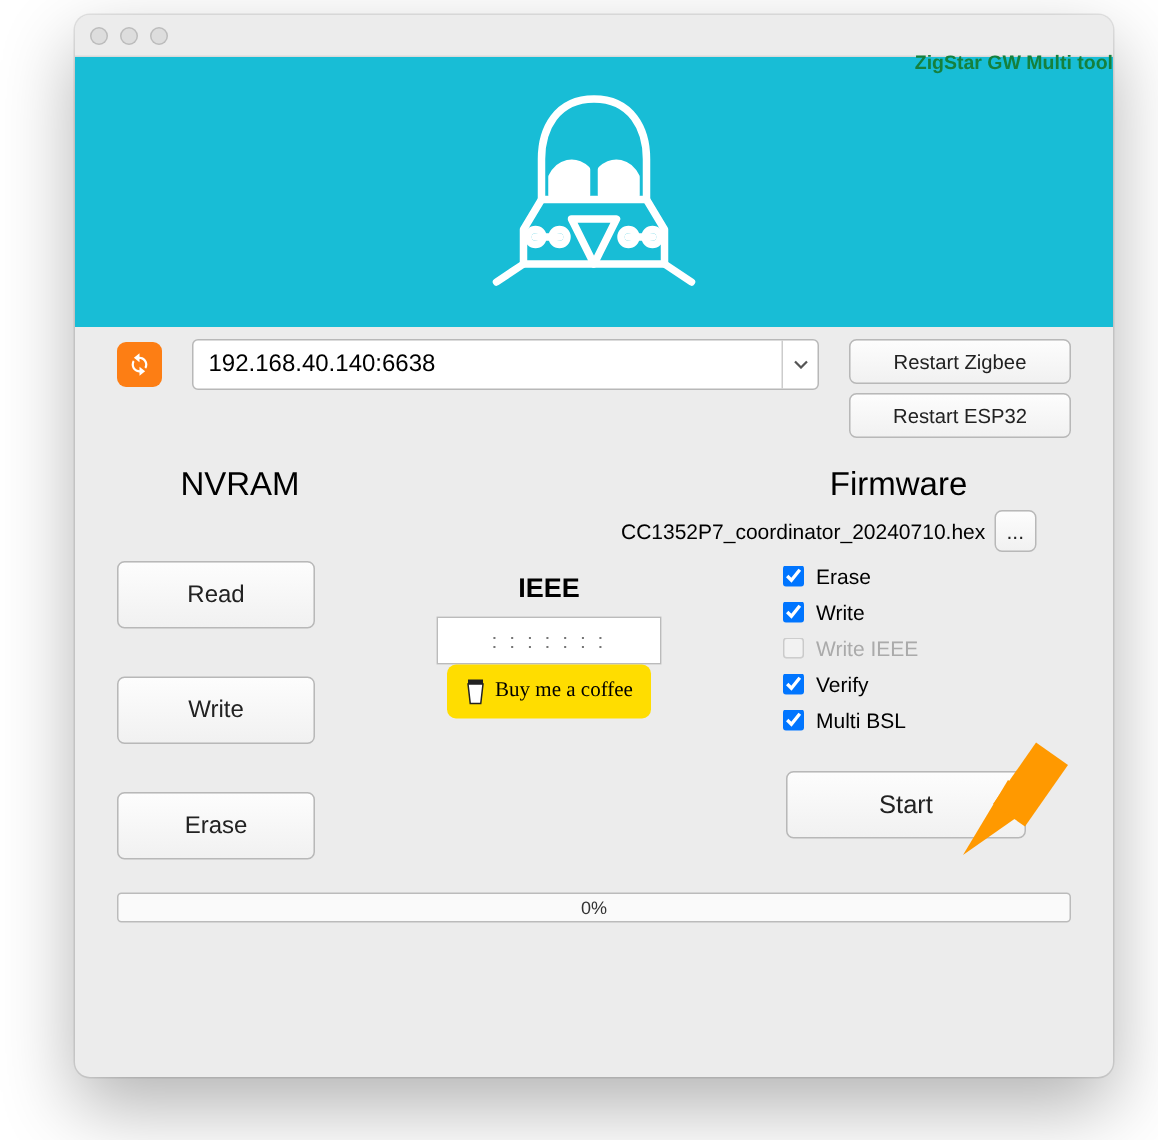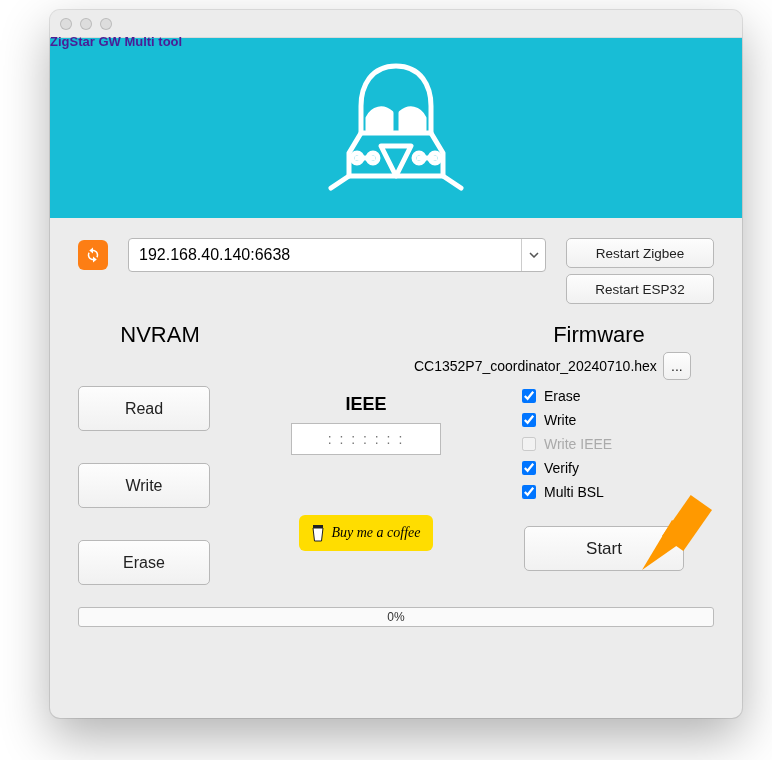--- a/index.html
+++ b/index.html
@@ -36,36 +36,36 @@
       align-items: center;
     }
     .tl {
       width: 12px; height: 12px; border-radius: 50%;
       border: 0.5px solid rgba(0,0,0,0.15);
       background: #ddd;
     }
     .title {
       position: absolute;
       left: 0; right: 0;
-      text-align: left;
+      text-align: right;
       font-size: 13px;
       font-weight: 600;
-      color: #4c1d95;
+      color: #15803d;
       pointer-events: none;
       margin-top: 36px;
     }
     .banner {
       height: 180px;
       background: #18bdd6;
       display: flex;
       align-items: center;
       justify-content: center;
     }
     .content {
-      padding: 20px 28px;
+      padding: 8px 28px;
       position: relative;
     }
     .top-row {
       display: flex;
       align-items: flex-start;
       gap: 20px;
     }
     .refresh-btn {
       width: 30px; height: 30px;
       background: #fd7e14;
@@ -155,25 +155,23 @@
       background: #fff;
     }
 
     .coffee {
       display: inline-flex;
       align-items: center;
       gap: 6px;
       background: #ffdd00;
       padding: 8px 12px;
       border-radius: 6px;
-      margin-top: 60px;
       font-family: cursive;
       font-size: 14px;
       cursor: pointer;
-      font-style: italic;
     }
 
     .file-row {
       display: flex;
       align-items: center;
       gap: 6px;
       margin-bottom: 8px;
     }
     .file-name {
       font-size: 14px;

